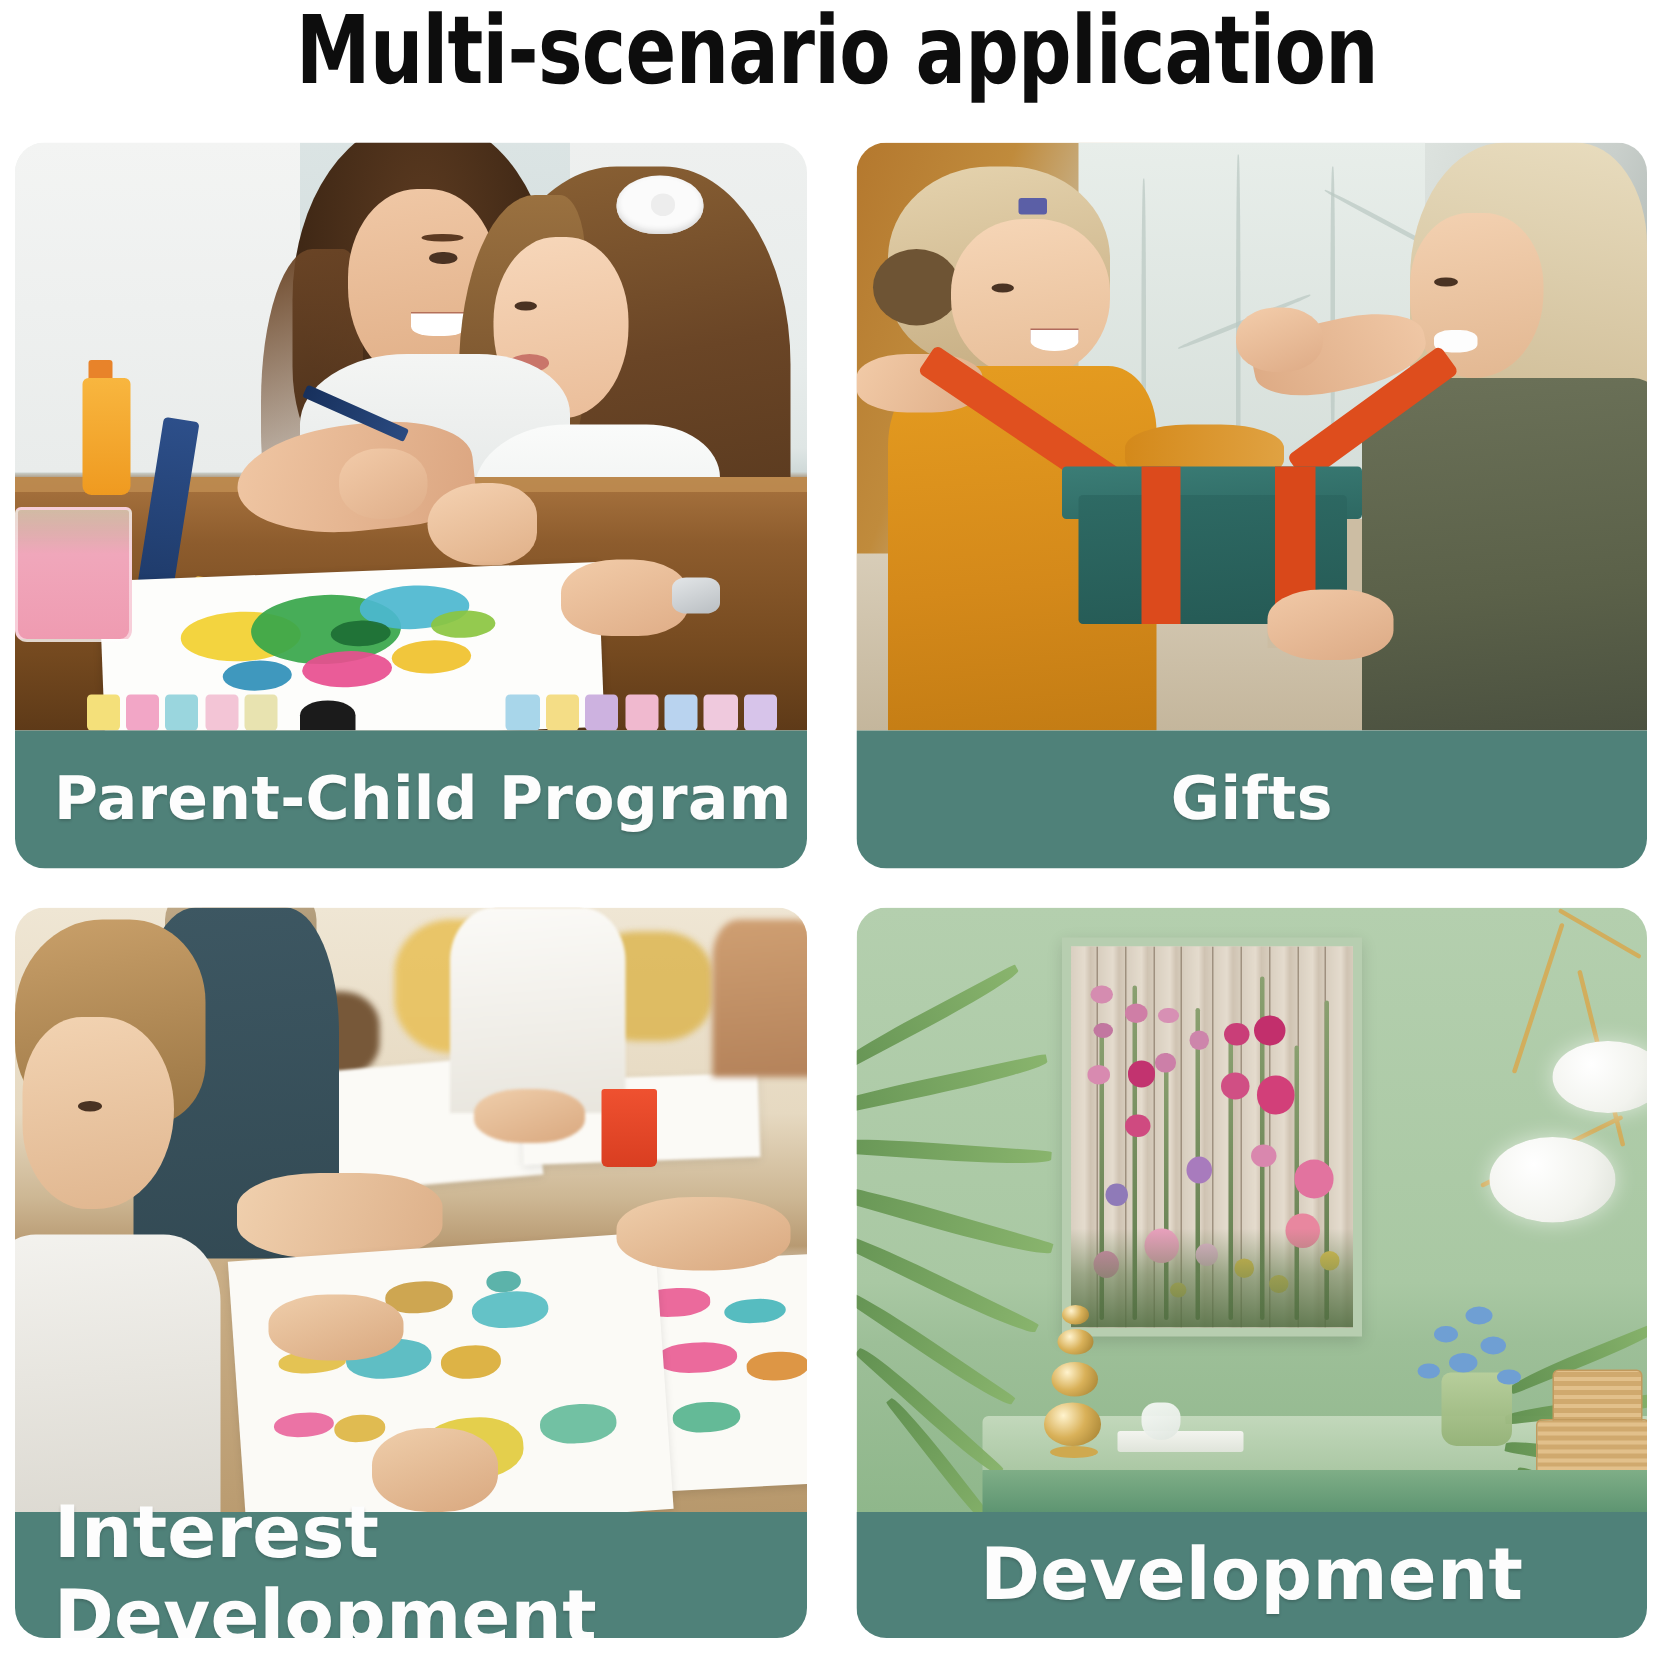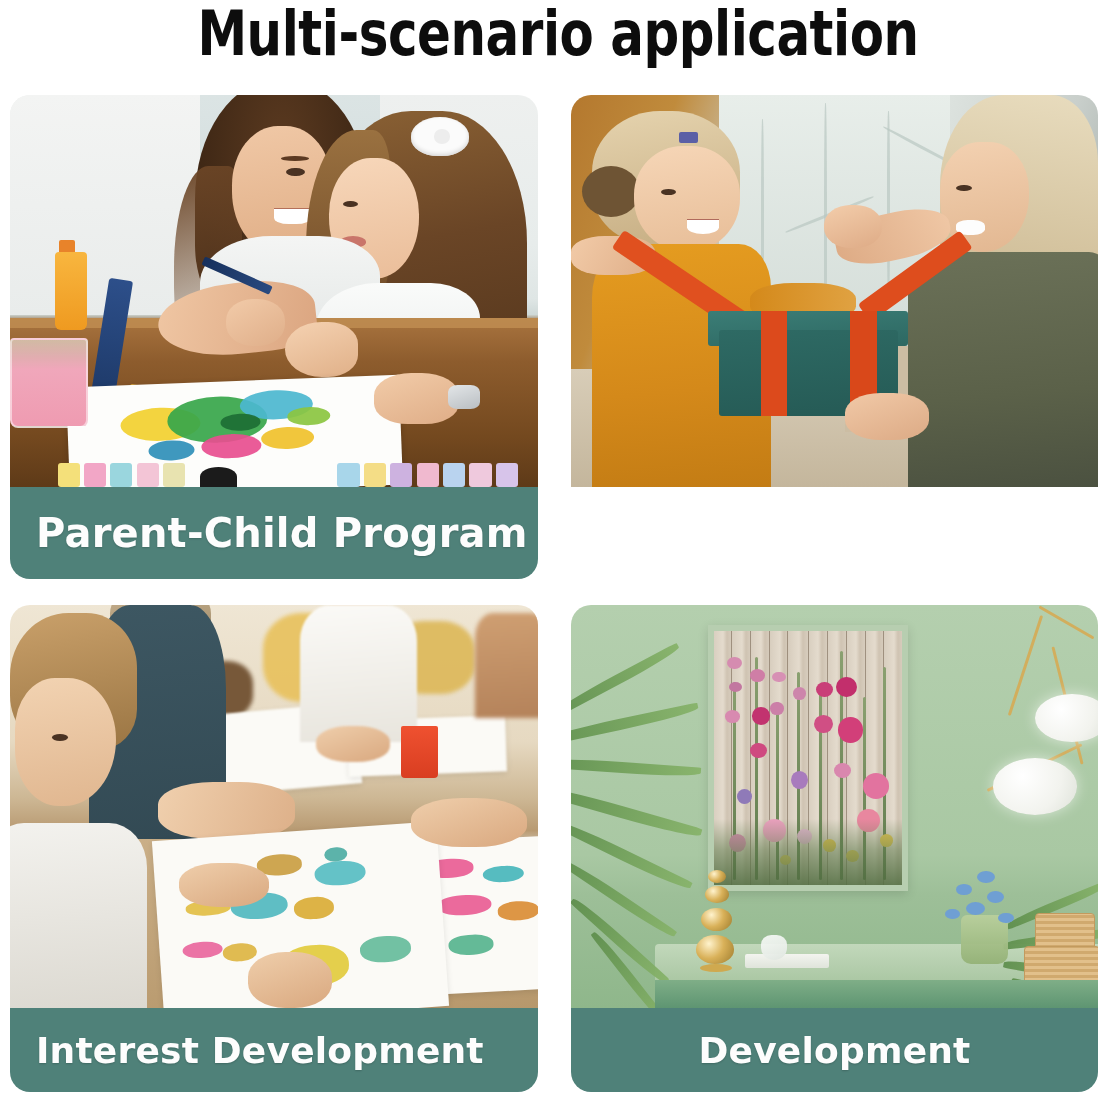--- a/index.html
+++ b/index.html
@@ -34,21 +34,21 @@
 
   .caption{
     position:absolute;left:0;bottom:0;width:100%;
     background:#4f8179;
     display:flex;align-items:center;justify-content:center;
     color:#fdfdfd;font-weight:700;letter-spacing:.2px;
     text-shadow:0 1px 2px rgba(0,0,0,.18);
     font-family:"DejaVu Sans","Liberation Sans",sans-serif;
   }
   .card.tl .caption,.card.tr .caption{height:92px;font-size:40px;}
-  .card.bl .caption,.card.br .caption{height:84px;font-size:36px;}
+  .card.bl .caption,.card.br .caption{height:84px;font-size:48px;}
   .card.tl .caption{justify-content:flex-start;padding-left:26px;}
   .card.bl .caption{justify-content:flex-start;padding-left:26px;}
 
   
   .p1{position:absolute;inset:0;background:
       linear-gradient(180deg,#eef0ef 0%,#e7eceb 38%,#dfe6e5 52%,#cfd9d8 56%,#8a5f34 58%,#6f4b28 100%);}
   .p1 .wallpanel{position:absolute;left:36%;top:0;width:34%;height:56%;
       background:linear-gradient(180deg,#d8e2e2,#c7d5d6);opacity:.85;}
   .p1 .wallpanel2{position:absolute;left:0;top:0;width:36%;height:56%;
       background:linear-gradient(180deg,#f3f4f3,#e9eceb);}
@@ -344,20 +344,21 @@
           <div class="ribA"></div>
             <div class="ribB"></div>
           <div class="boxlid"></div>
             <div class="box"></div>
           <div class="ribbonV"></div>
             <div class="ribbonV2"></div>
           <div class="w-hand"></div>
           <div class="hand2"></div>
         </div>
       </div>
+      <div class="caption">Gifts</div>
     </div>
 
     <div class="card bl">
       <div class="photo">
         <div class="p3">
           <div class="bgblur" style="left:48%;top:2%;width:18%;height:22%;background:#e8c15c;"></div>
           <div class="bgblur" style="left:72%;top:4%;width:16%;height:18%;background:#ddb858;"></div>
           <div class="bgblur" style="left:34%;top:14%;width:12%;height:14%;background:#6b4a2a;"></div>
           <div class="s3 sheet"></div>
             <div class="s4 sheet"></div>

